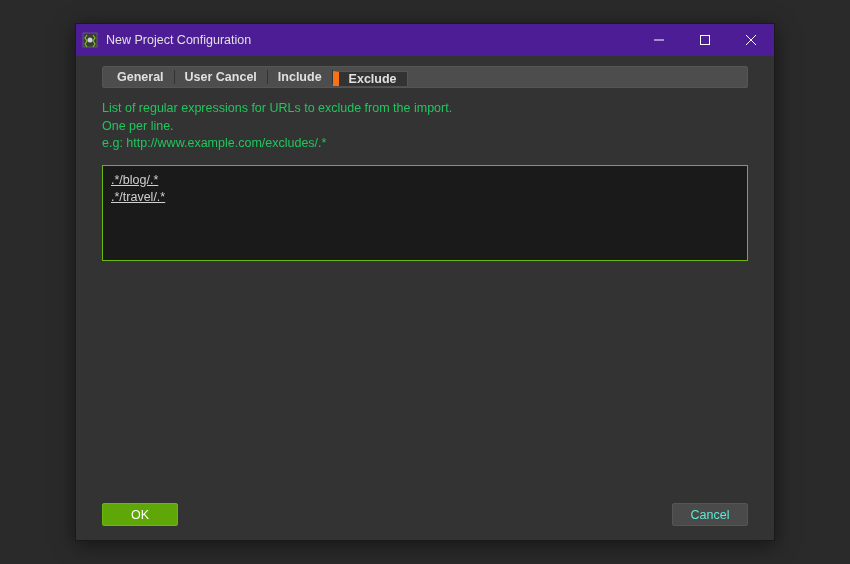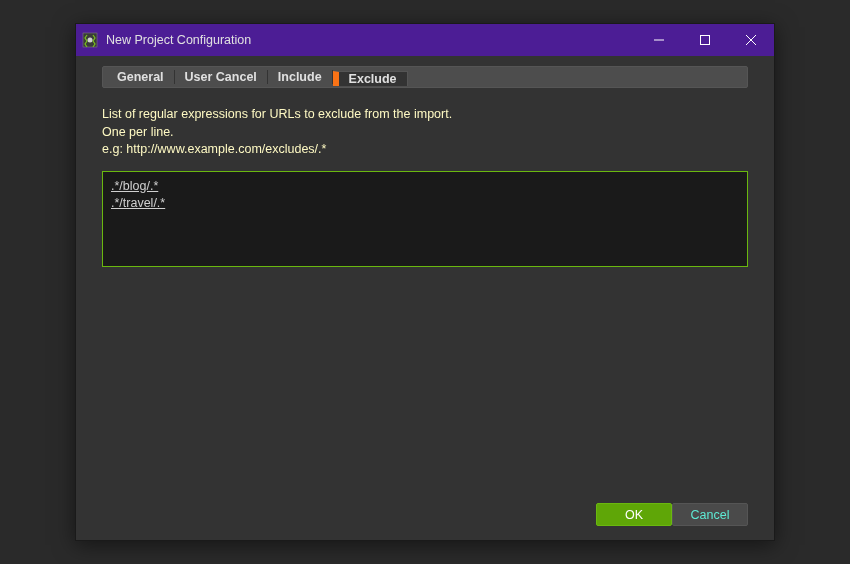--- a/index.html
+++ b/index.html
@@ -93,22 +93,22 @@
       border-left: 6px solid #f97316;
       border-right: 1px solid #555555;
       margin-top: 1px;
       margin-bottom: -1px;
       position: relative;
     }
     .tab-filler {
       flex: 1;
     }
     .description {
-      margin-top: 18px;
-      color: #fef9c3;
+      margin-top: 12px;
+      color: #22c55e;
       font-size: 12.5px;
       line-height: 1.4;
     }
     .textarea-wrapper {
       margin-top: 12px;
     }
     .exclude-textarea {
       width: 100%;
       height: 96px;
       background: #1a1a1a;
@@ -120,21 +120,21 @@
       resize: none;
       outline: none;
       line-height: 1.4;
       text-decoration: underline;
     }
     .spacer {
       flex: 1;
     }
     .footer-buttons {
       display: flex;
-      justify-content: flex-end;
+      justify-content: space-between;
       padding: 10px 26px 14px 26px;
     }
     .btn {
       width: 76px;
       height: 23px;
       font-size: 12.5px;
       border-radius: 2px;
       cursor: pointer;
       display: flex;
       align-items: center;

